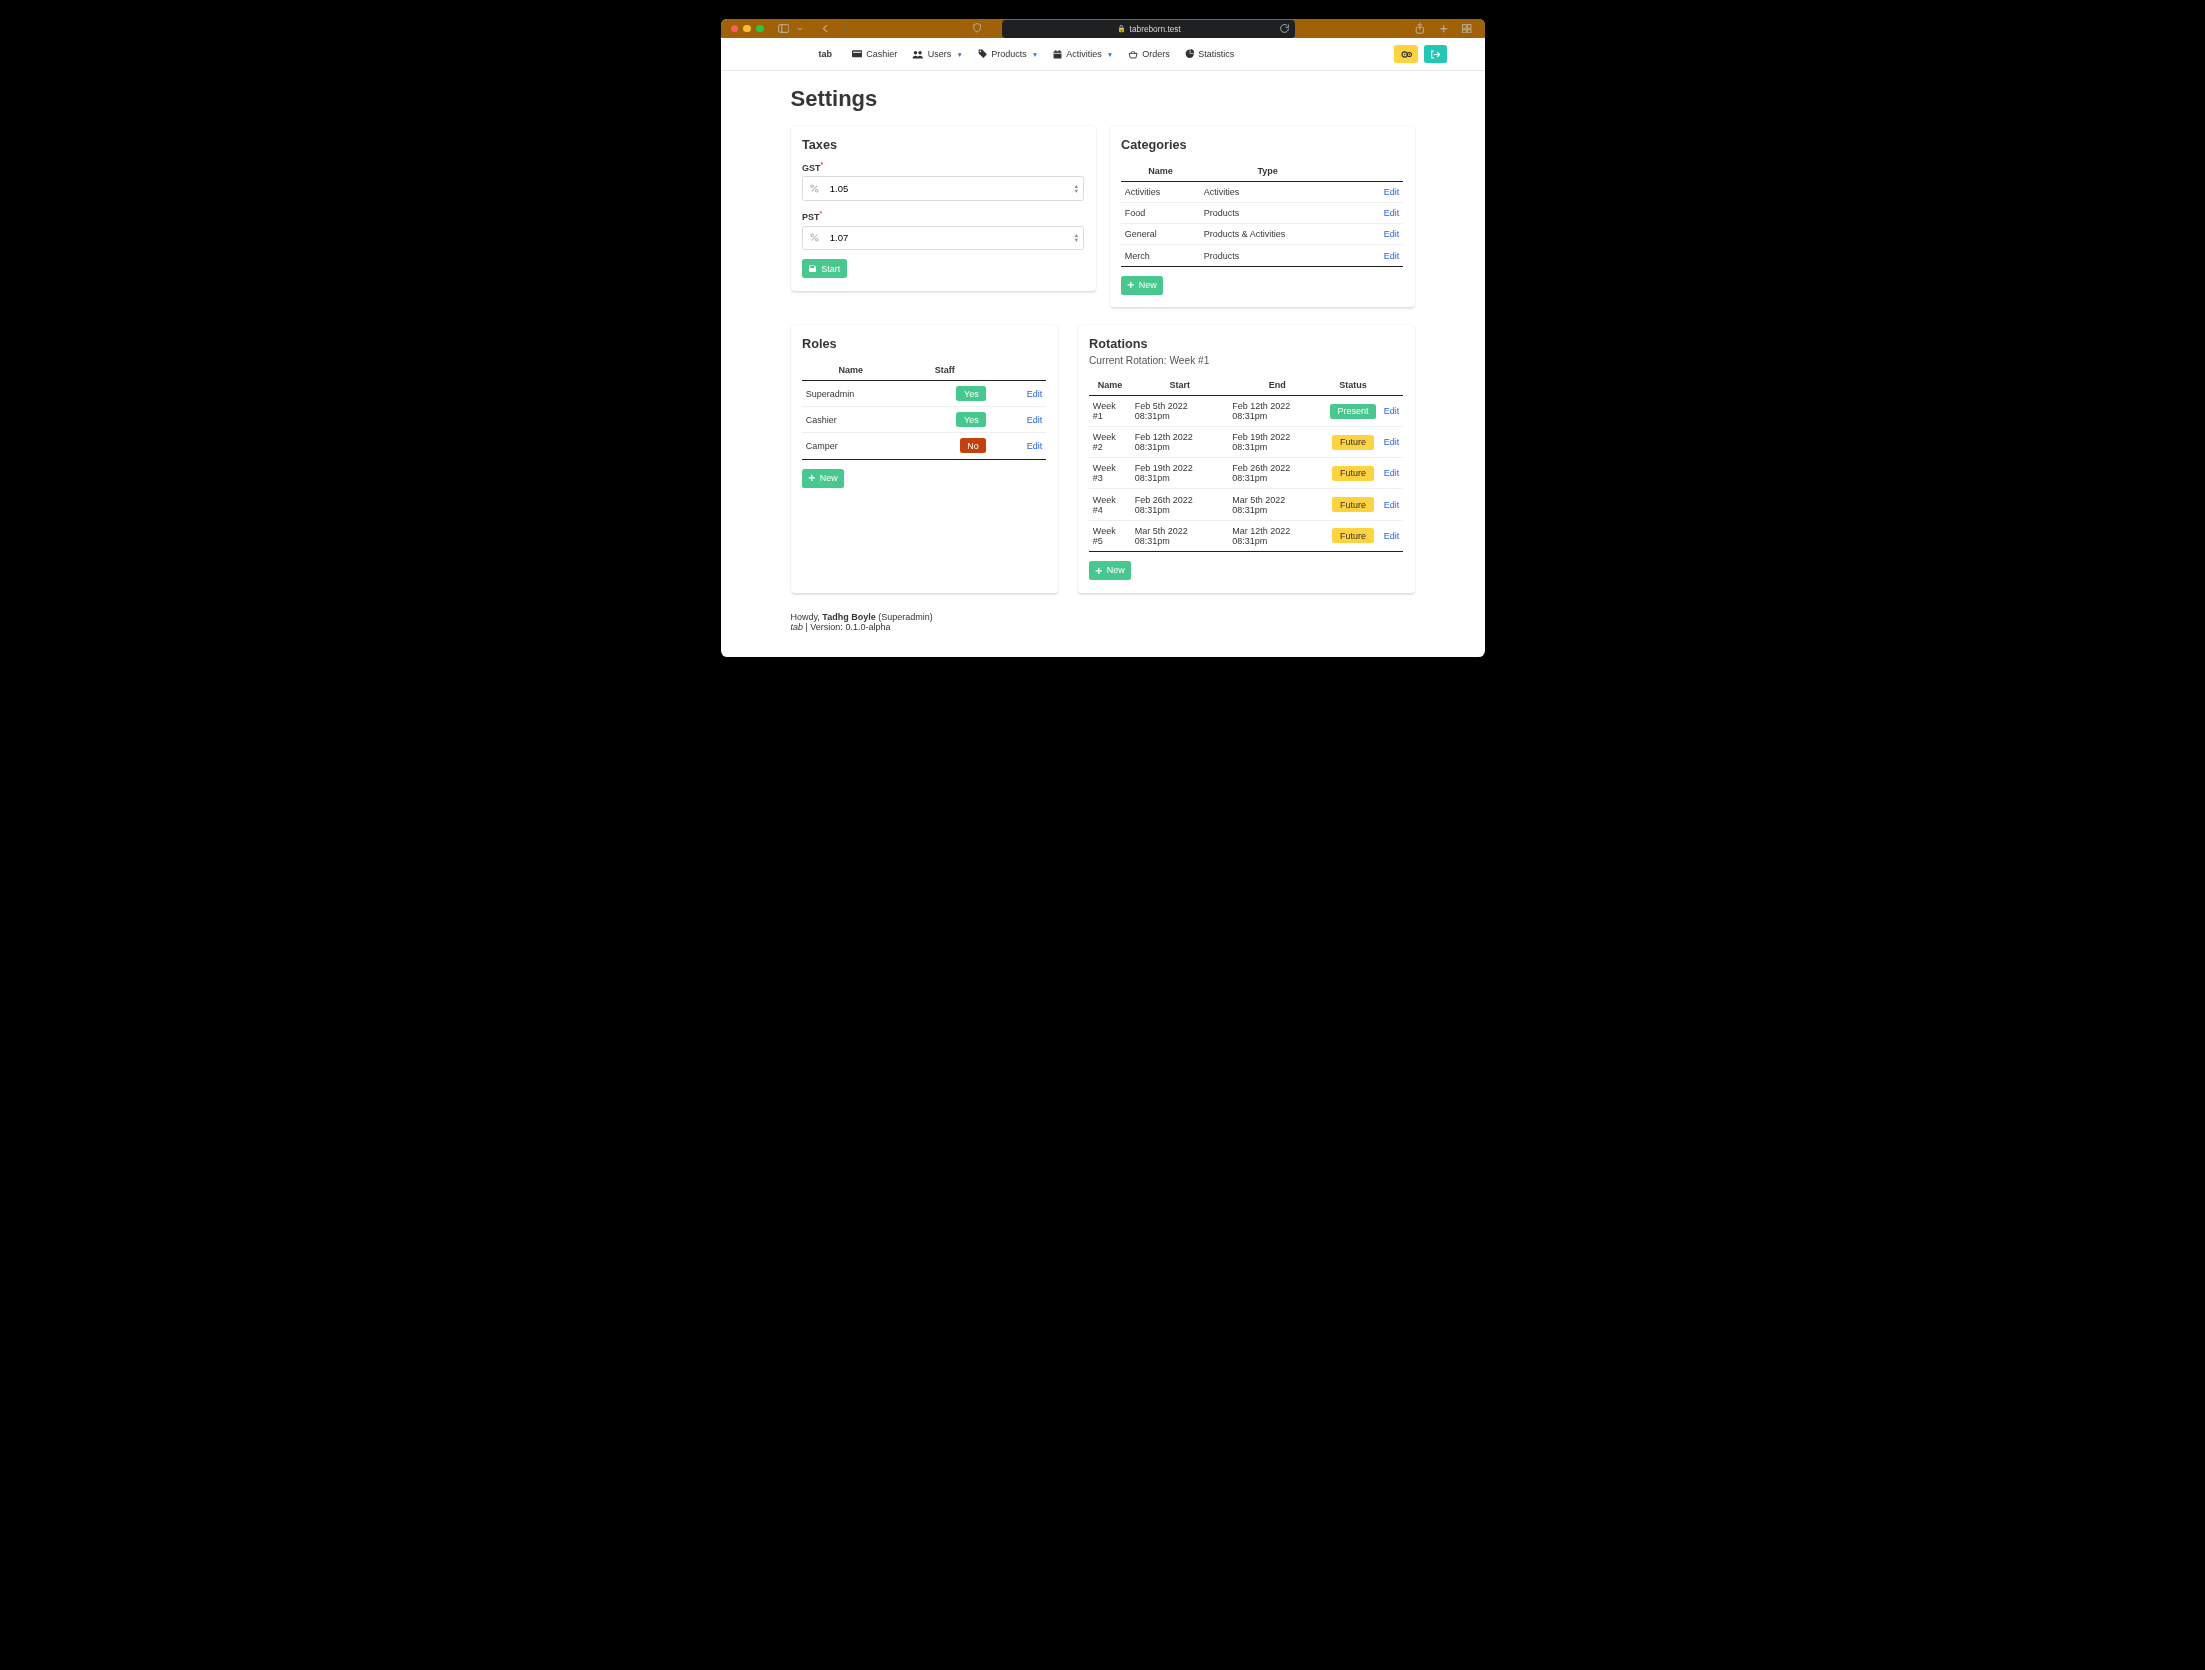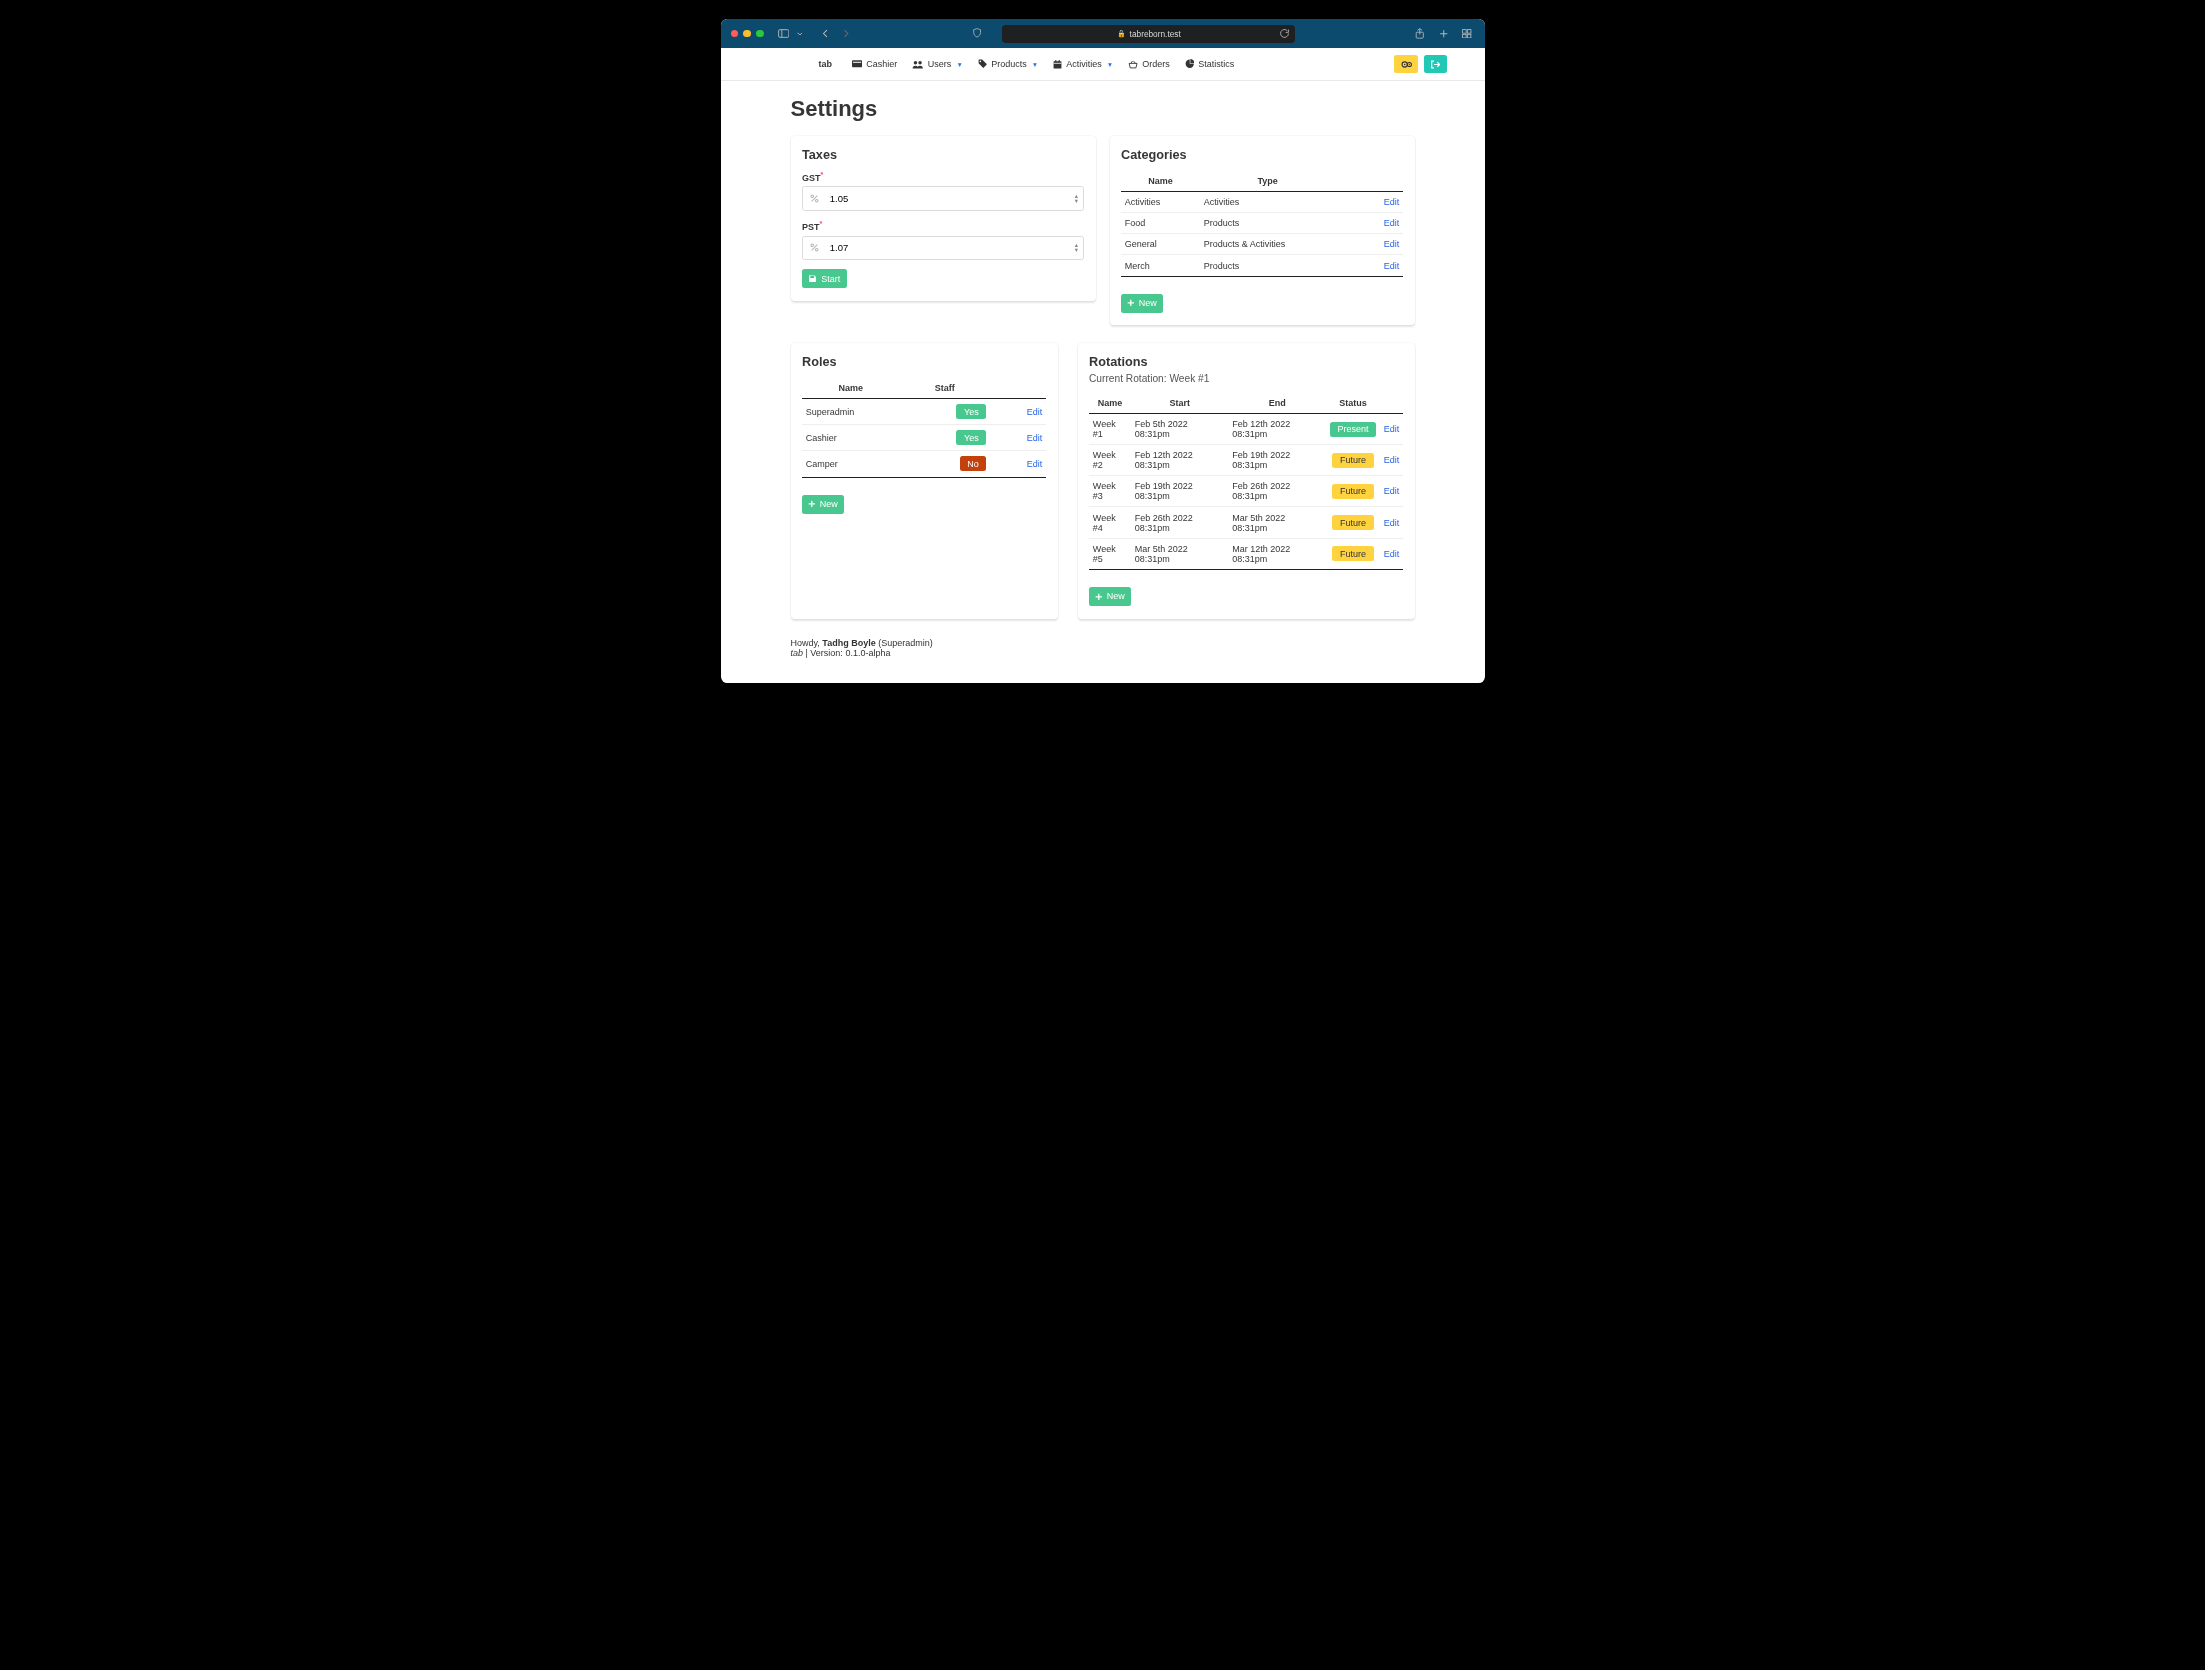--- a/index.html
+++ b/index.html
@@ -12,22 +12,22 @@
   .window {
     background: #fff;
     border-radius: 6.4px;
     margin: 19px auto;
     width: 764px;
     overflow: hidden;
     box-shadow: 0 6.4px 25.5px rgba(0,0,0,0.5);
   }
   
   .chrome {
-    background: #0c4a6e;
-    height: 29px;
+    background: #a16207;
+    height: 19px;
     display: flex;
     align-items: center;
     padding: 0 10.2px;
     gap: 5.1px;
   }
   .traffic { display: flex; gap: 5.1px; margin-right: 6.4px; }
   .dot { width: 7.6px; height: 7.6px; border-radius: 50%; }
   .dot.red { background: #ff5f57; }
   .dot.yellow { background: #febc2e; }
   .dot.green { background: #28c840; }
@@ -131,21 +131,21 @@
   .roles thead th:nth-child(1){width:40%;}
   .roles tbody td:nth-child(2){text-align:right;}
   .roles tbody td:nth-child(3){text-align:right;}
 
   .rotations thead th { font-size: 9px; }
   .rotations tbody td { font-size: 9px; }
   .rotations tbody td:nth-child(4){text-align:center;}
   .rotations tbody td:nth-child(5){text-align:right;}
   .rotations tbody td:nth-child(2), .rotations tbody td:nth-child(3){text-align:left;}
 
-  .card-actions { margin-top: 17px; }
+  .card-actions { margin-top: 9px; }
 
   .taxes-card { grid-column: 1; }
   .categories-card { grid-column: 2; }
   .roles-card { grid-column: 1; max-width: 267px; }
   .rotations-card { grid-column: 1 / span 2; margin-left: 0; }
   
   .row2 { display: grid; grid-template-columns: 267px 1fr; gap: 20px; }
   .row2 .roles-card { grid-column: 1; }
   .row2 .rotations-card { grid-column: 2; }
 

